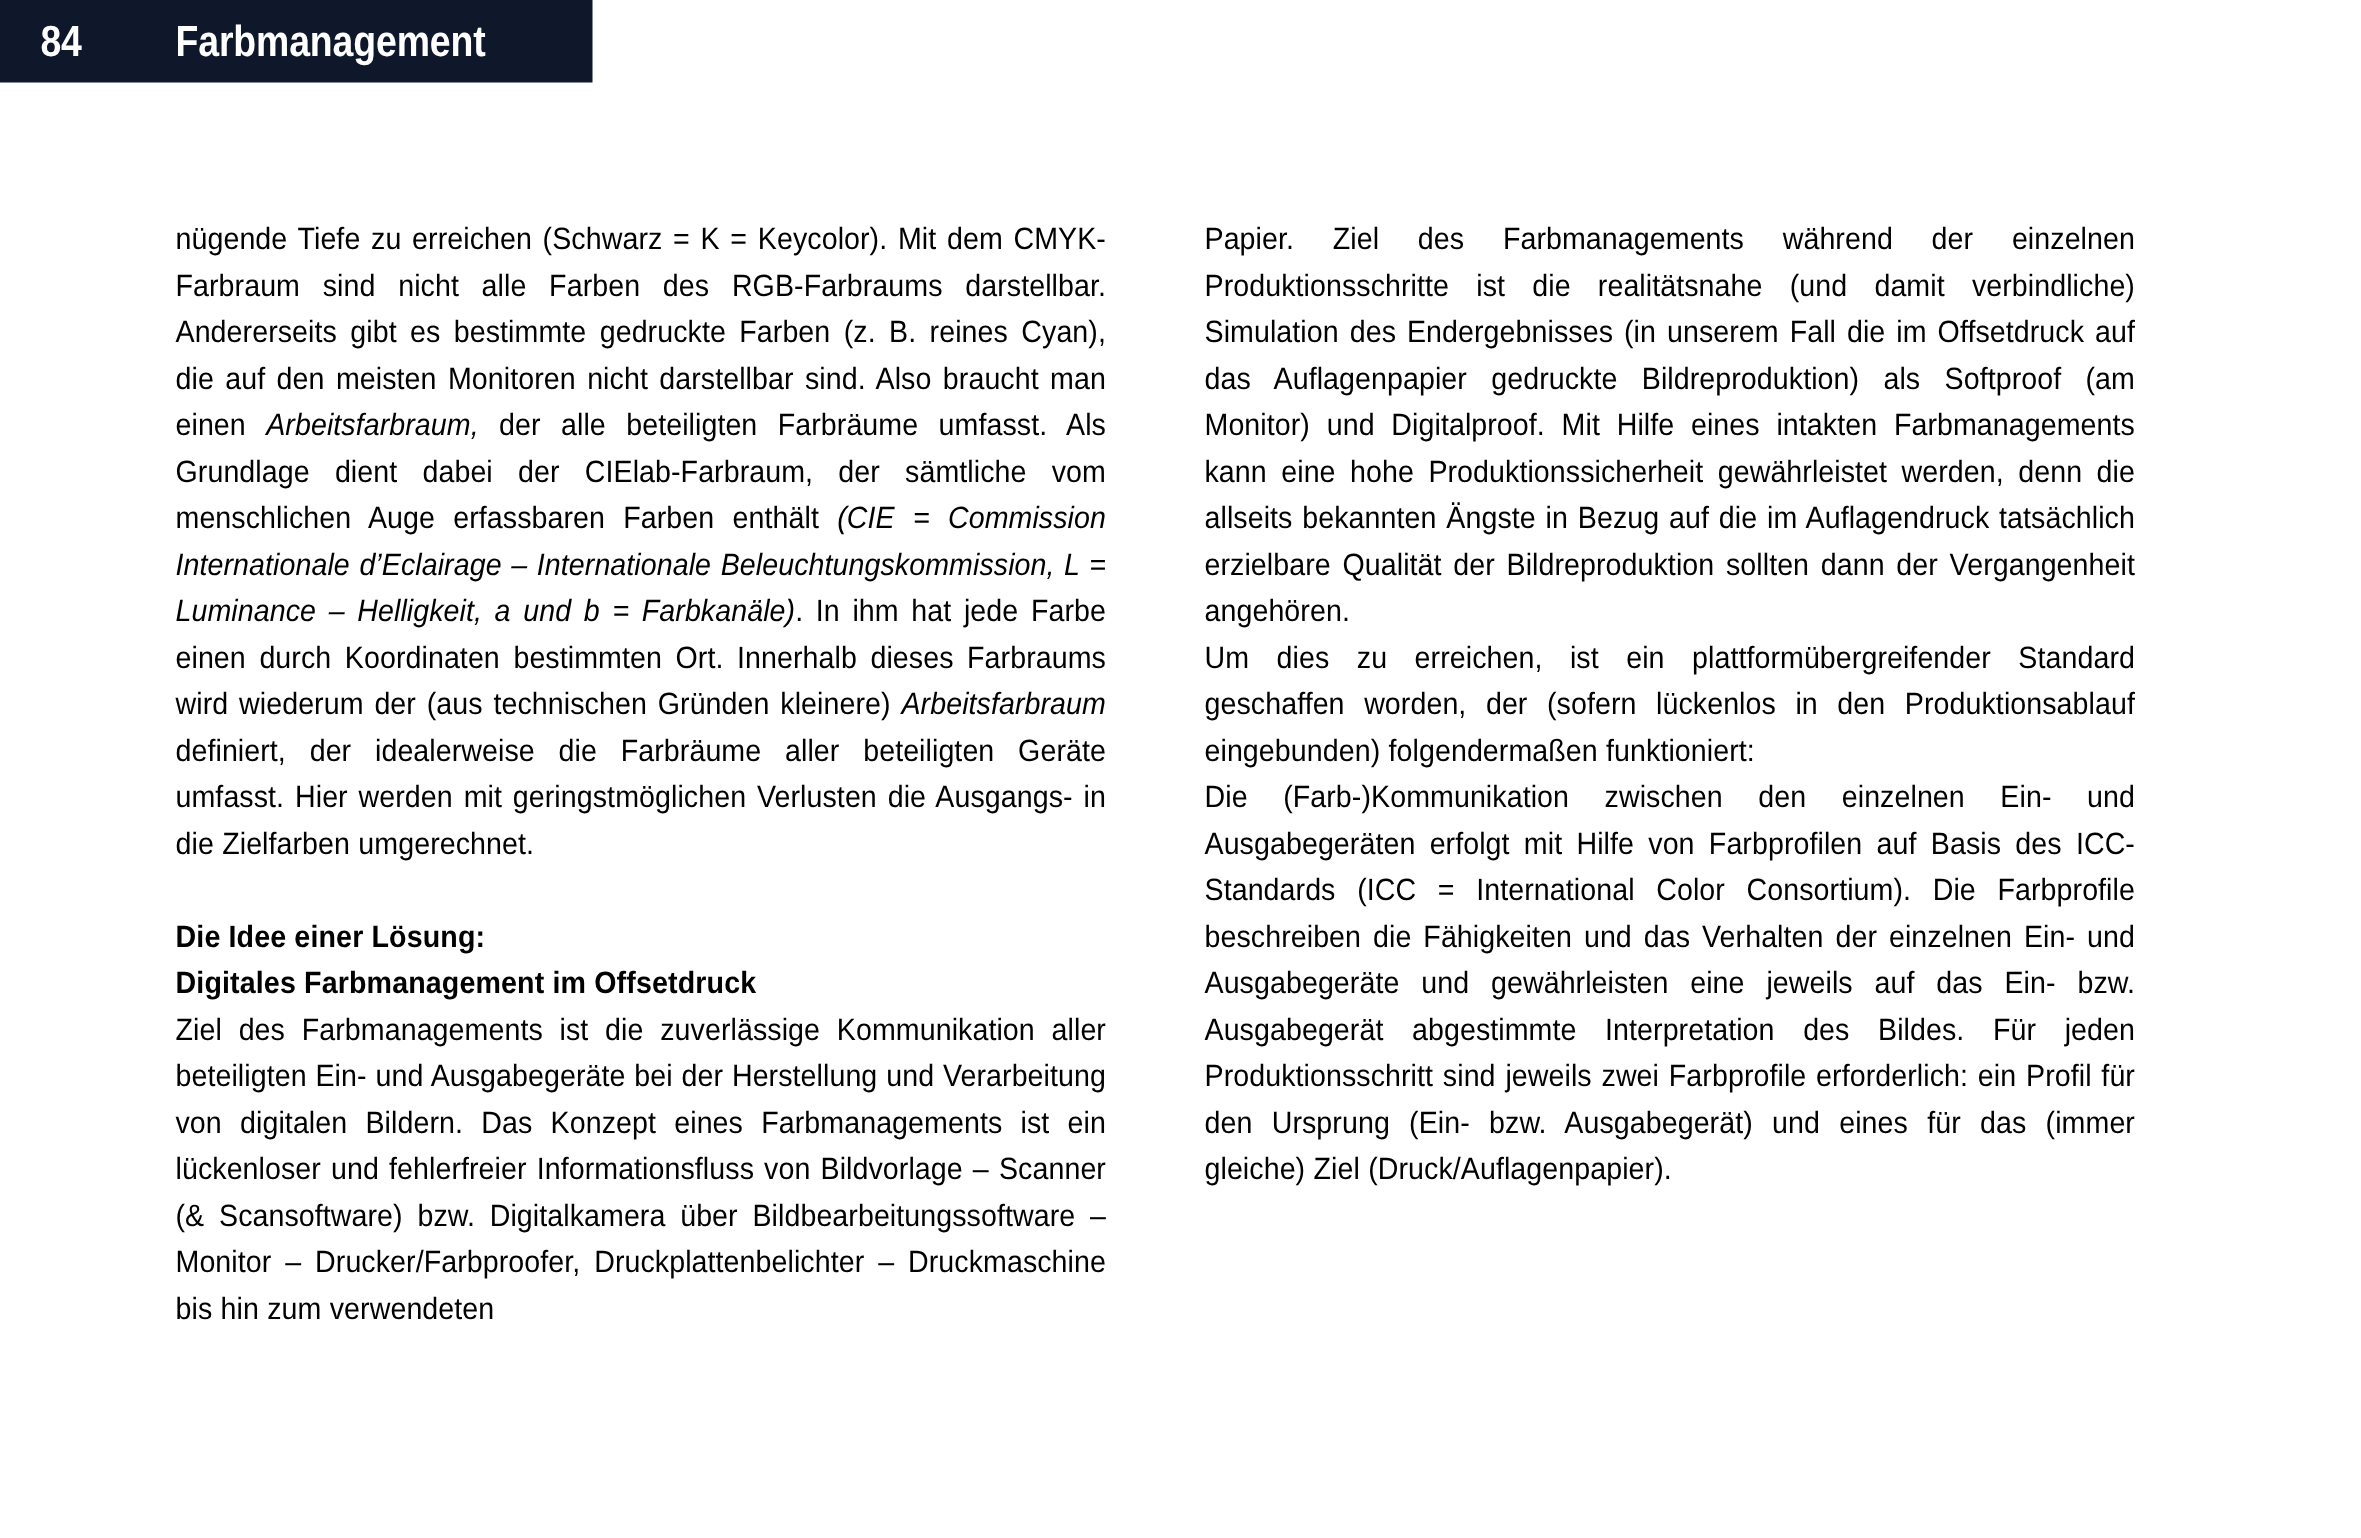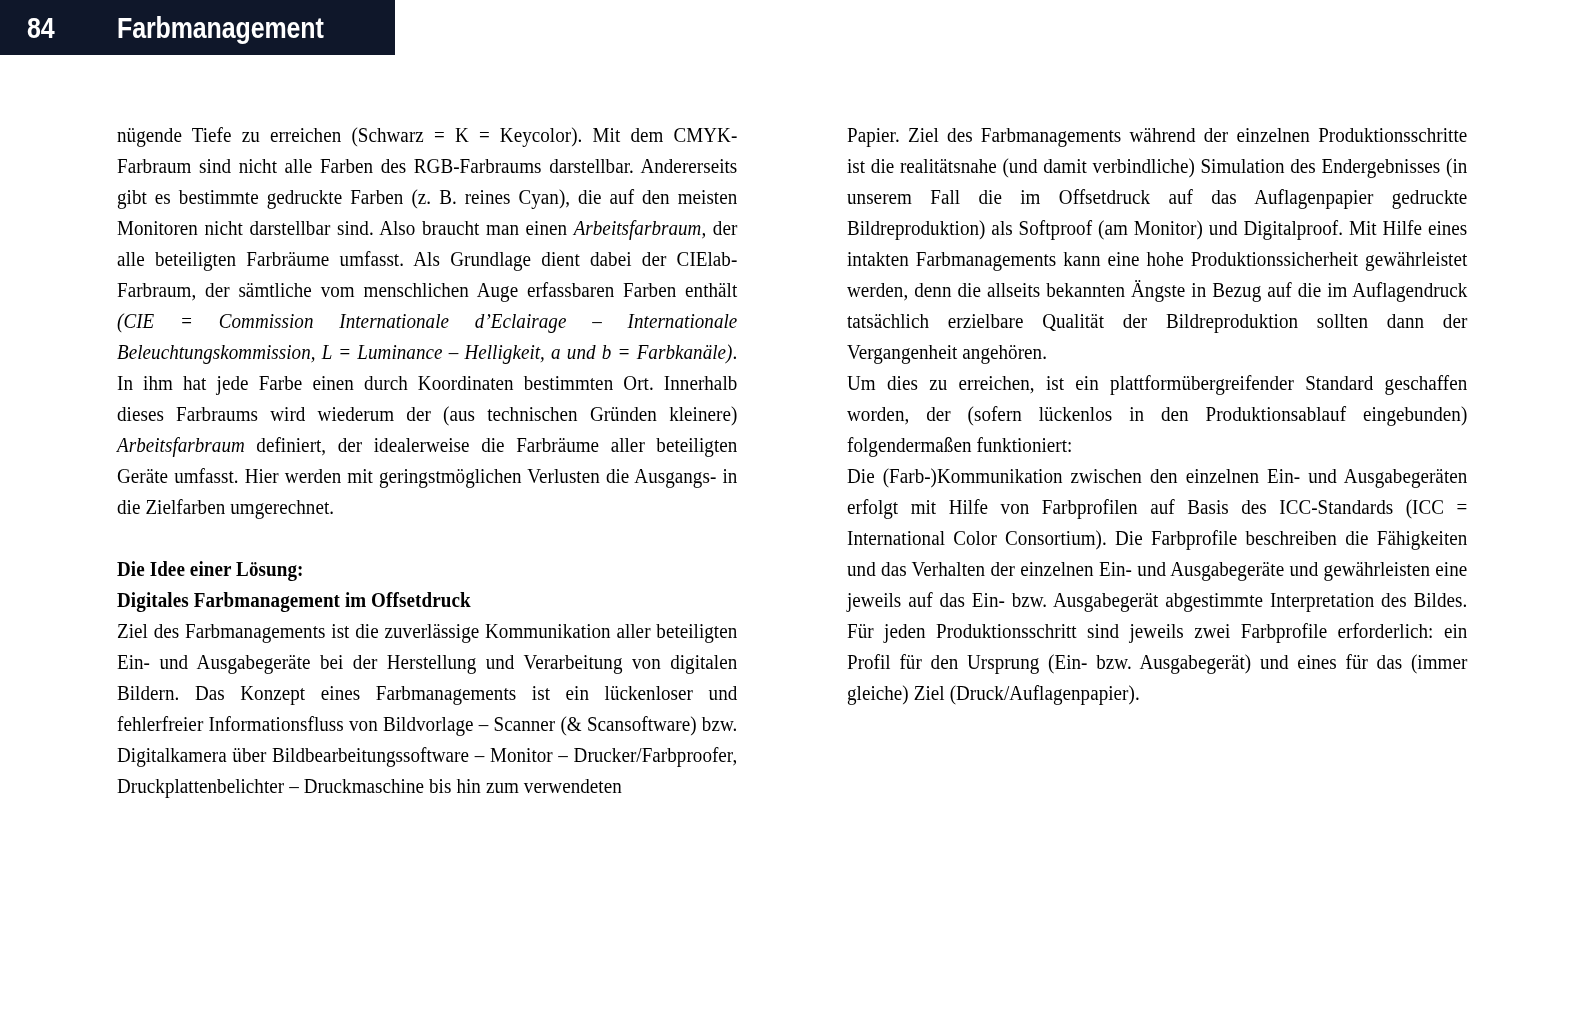--- a/index.html
+++ b/index.html
@@ -51,26 +51,25 @@
     color: #ffffff;
     line-height: 38px;
     transform: scaleX(0.86);
     transform-origin: left top;
     white-space: nowrap;
   }
 
   
   .column {
     position: absolute;
-    top: 120px;
+    top: 144px;
     width: 620px;
-    font-family: Liberation Serif, serif;
   }
   #column-left  { left: 117px; }
-  #column-right { left: 803px; margin-left: 44px; }
+  #column-right { left: 803px; }
 
   .para {
     margin: 0;
     font-size: 20.5px;
     line-height: 31px;
     font-weight: 300;
     text-align: justify;
     text-justify: inter-word;
     letter-spacing: 0.05px;
     word-spacing: 0.2px;

